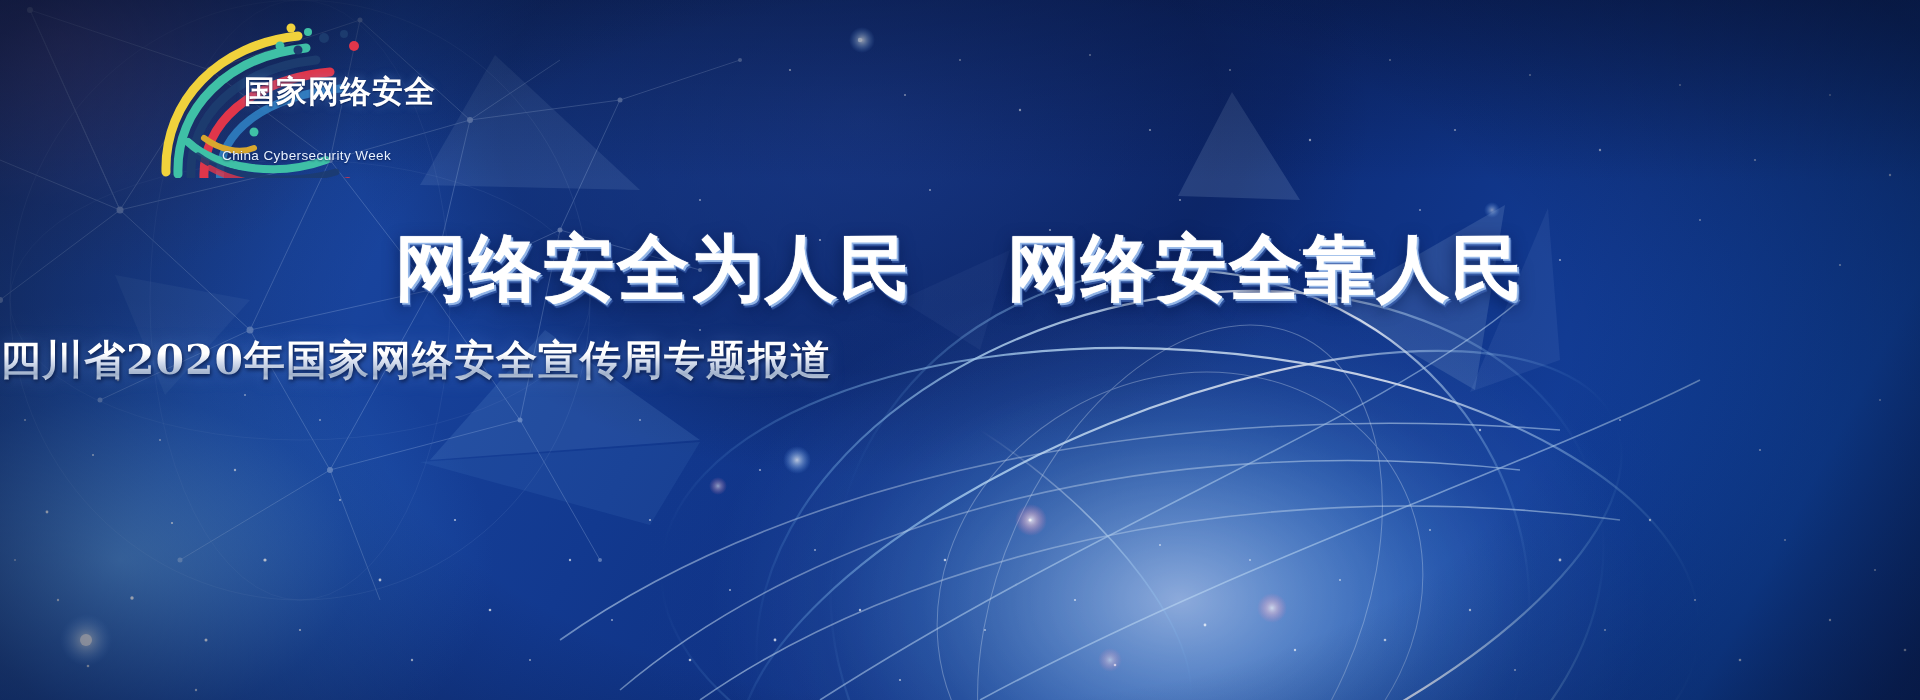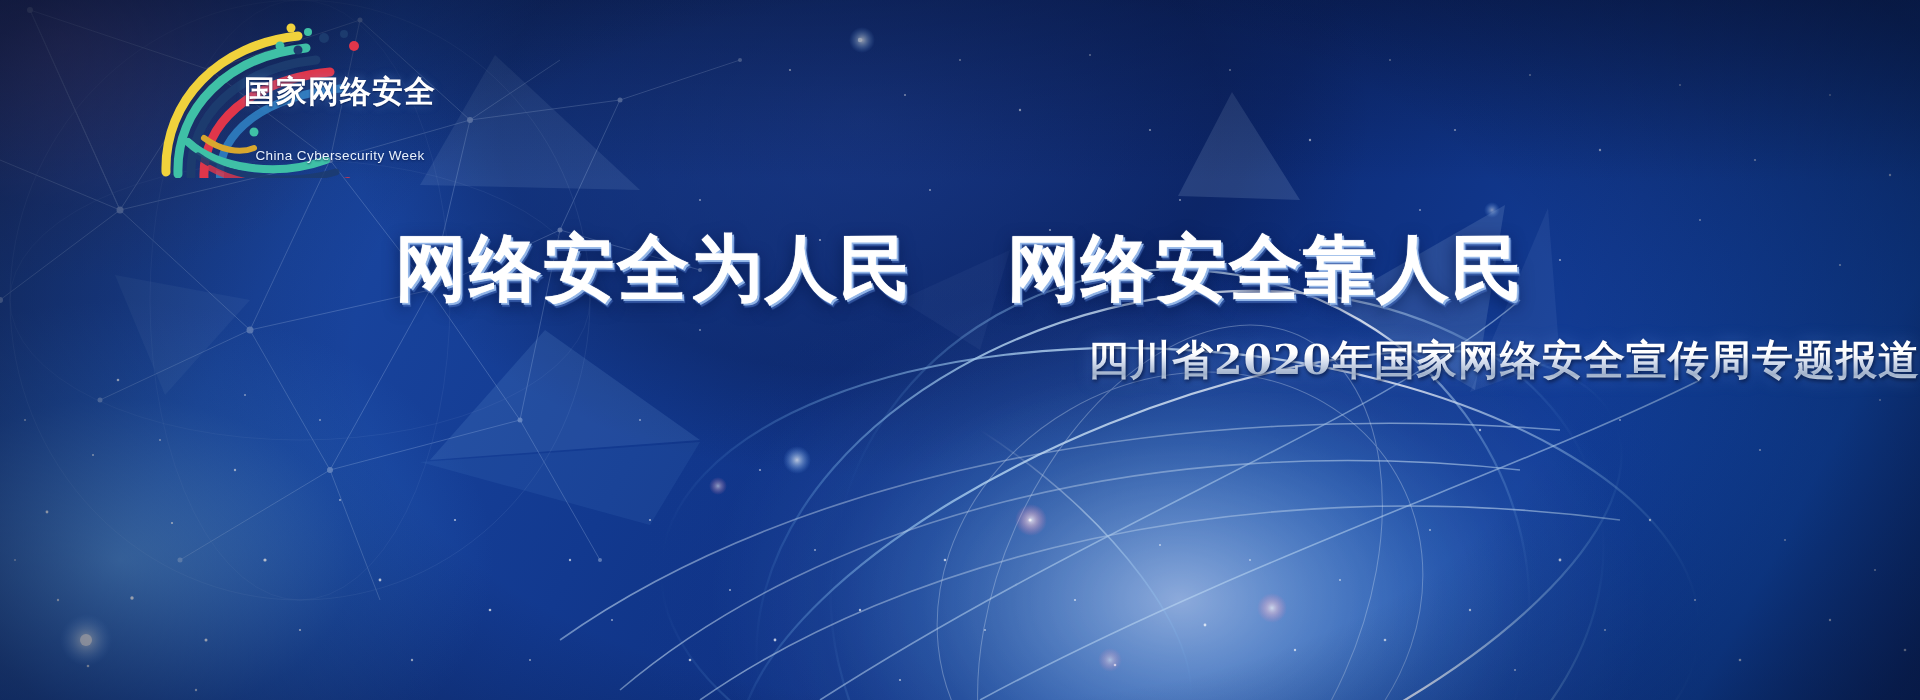--- a/index.html
+++ b/index.html
@@ -35,21 +35,21 @@
   #logo svg{position:absolute;left:0;top:0;}
   .logo-cn{
     position:absolute;left:64px;top:52px;width:236px;
     color:#ffffff;font-weight:700;font-size:31px;letter-spacing:1px;
     line-height:35px;text-align:center;
     text-shadow:0 1px 2px rgba(0,20,70,.75), 0 0 10px rgba(120,180,255,.35);
     font-family:"Liberation Sans","DejaVu Sans",sans-serif;
   }
   .logo-cn .l2{display:block;letter-spacing:6px;}
   .logo-en{
-    position:absolute;left:64px;top:126px;width:236px;text-align:center;
+    position:absolute;left:64px;top:126px;width:236px;text-align:left;
     color:#e9f2ff;font-size:13.5px;letter-spacing:.4px;font-weight:400;
     text-shadow:0 1px 2px rgba(0,20,70,.7);
     font-family:"Liberation Sans","DejaVu Sans",sans-serif;
   }
 
   
   #headline{
     position:absolute;left:0;top:228px;width:1920px;text-align:center;
     font-family:"DejaVu Sans","Liberation Sans",sans-serif;
     font-weight:700;font-size:72px;line-height:80px;color:#ffffff;
@@ -58,21 +58,21 @@
       0 0 1px #ffffff,
       2px 2px 0 rgba(150,185,235,.95),
       3px 4px 1px rgba(70,110,190,.65),
       0 5px 16px rgba(4,20,70,.75);
     white-space:nowrap;
   }
   #headline .gap{display:inline-block;width:40px;}
 
   
   #subtitle{
-    position:absolute;left:0;top:334px;width:1920px;text-align:right;
+    position:absolute;left:0;top:334px;width:1920px;text-align:left;
     font-family:"DejaVu Serif","Liberation Serif",serif;
     font-weight:700;font-size:41px;line-height:52px;letter-spacing:1px;
     white-space:nowrap;
     background:linear-gradient(180deg,#ffffff 0%,#ffffff 38%,#d3dced 55%,#9fb0ca 78%,#e6ecf6 100%);
     -webkit-background-clip:text;background-clip:text;
     -webkit-text-fill-color:transparent;color:transparent;
     filter:drop-shadow(1px 2px 2px rgba(3,16,55,.8)) drop-shadow(0 0 8px rgba(120,170,255,.25));
   }
 </style>
 </head>

